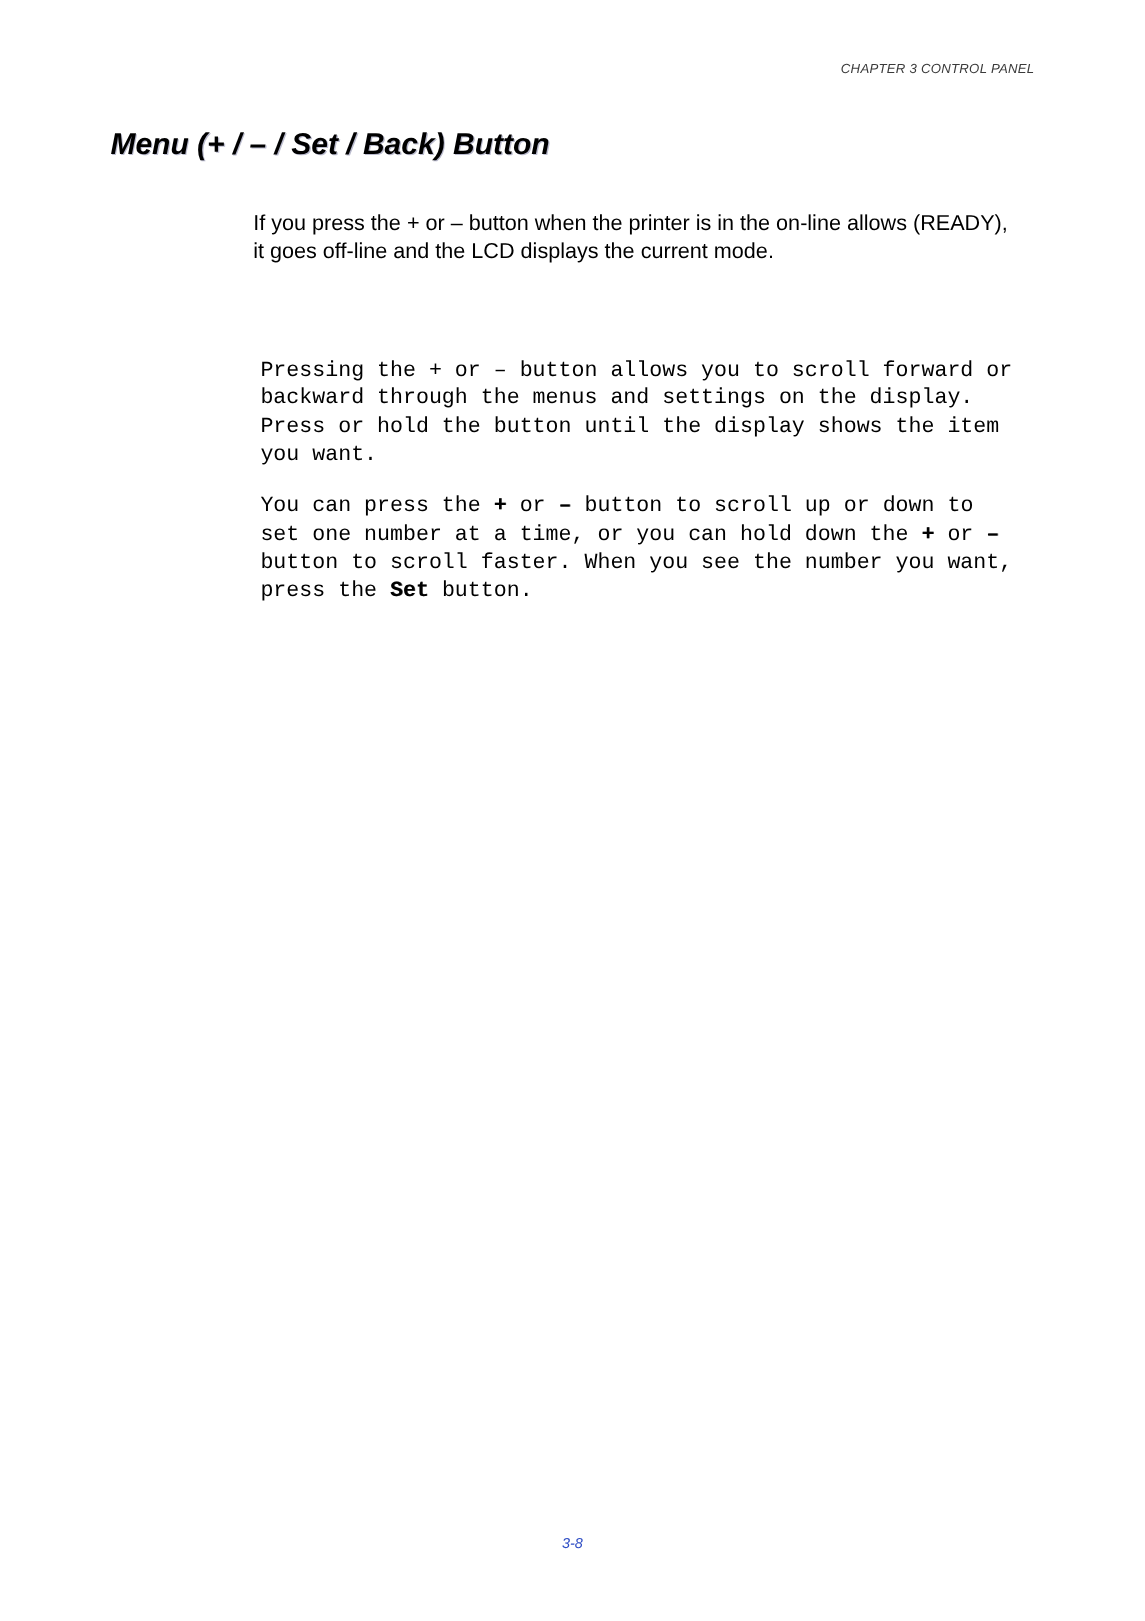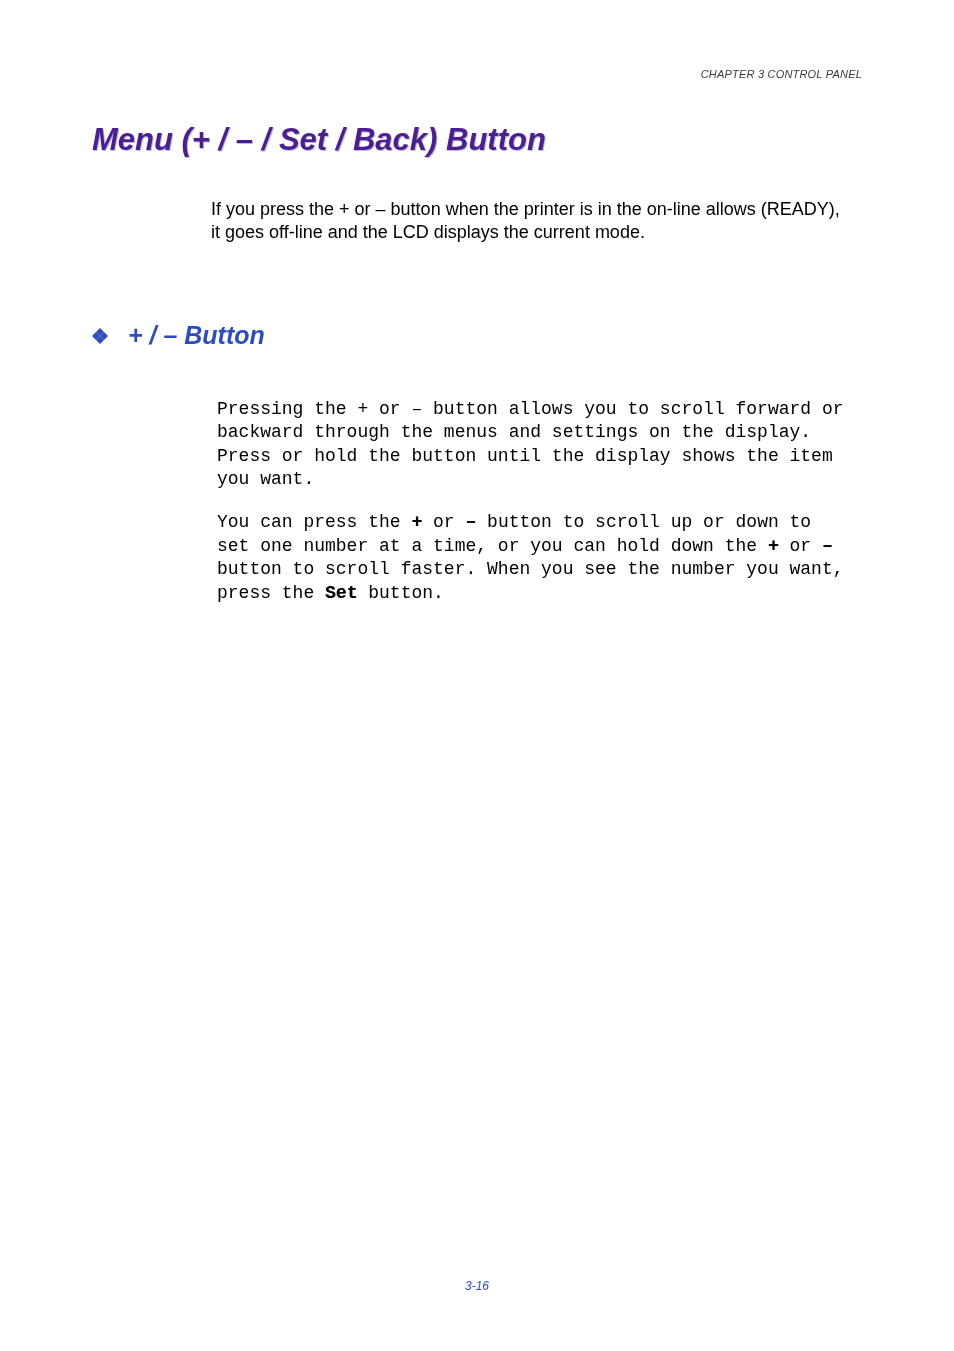--- a/index.html
+++ b/index.html
@@ -6,36 +6,36 @@
     margin: 0;
     padding: 0;
     background: #ffffff;
     width: 954px;
     height: 1351px;
     font-family: Arial, Helvetica, sans-serif;
     color: #000000;
     position: relative;
   }
   .page {
-    padding: 68px 92px 0 92px;
+    padding: 52px 92px 0 92px;
     box-sizing: border-box;
   }
   .header-text {
     text-align: right;
     font-size: 11px;
     font-style: italic;
     color: #3a3a3a;
     letter-spacing: 0.2px;
     margin-bottom: 42px;
   }
   .main-title {
-    font-size: 31px;
+    font-size: 25px;
     font-weight: bold;
     font-style: italic;
-    color: #4c1d95;
+    color: #000000;
     text-shadow: 1px 1px 0 #bbbccf;
     margin-bottom: 40px;
   }
   .intro-block {
     margin-left: 119px;
     margin-right: 10px;
     font-size: 18px;
     line-height: 1.3;
     color: #000000;
     margin-bottom: 76px;
@@ -97,33 +97,22 @@
 </head>
 <body>
 
 <div class="page">
   <div class="header-text">CHAPTER 3 CONTROL PANEL</div>
 
   <div class="main-title">Menu (+ / – / Set / Back) Button</div>
 
   <div class="intro-block">If you press the + or – button when the printer is in the on-line allows (READY), it goes off-line and the LCD displays the current mode.</div>
 
-  <div class="section-row">
-    <span class="diamond">
-      <svg viewBox="0 0 20 20">
-        <polygon points="10,2 14,6 10,10 6,6" fill="#2d4cc4"></polygon>
-        <polygon points="10,10 14,6 18,10 14,14" fill="#2d4cc4"></polygon>
-        <polygon points="10,10 14,14 10,18 6,14" fill="#2d4cc4"></polygon>
-        <polygon points="10,10 6,14 2,10 6,6" fill="#2d4cc4"></polygon>
-      </svg>
-    </span>
-    <span class="section-title">+ / – Button</span>
-  </div>
 
   <div class="body-block">
     <p>Pressing the + or  – button allows you to scroll forward or backward through the menus and settings on the display. Press or hold the button  until the display shows the item you want.</p>
     <p class="tight">
       <span>You can press the </span><span class="bold-key">+</span><span> or </span><span class="bold-key">–</span><span> button to scroll up or down to set one number at a time, or you can hold down the </span><span class="bold-key">+</span><span> or </span><span class="bold-key">–</span><span> button to scroll faster.  When you see the number you want, press the </span><span class="bold-key">Set</span><span> button.</span>
     </p>
   </div>
 </div>
 
-<div class="pagenum">3-16</div>
+<div class="pagenum">3-8</div>
 
 </body></html>

